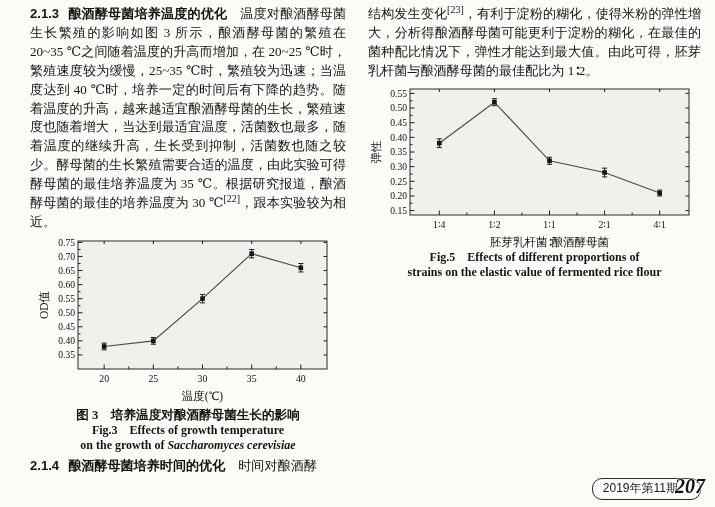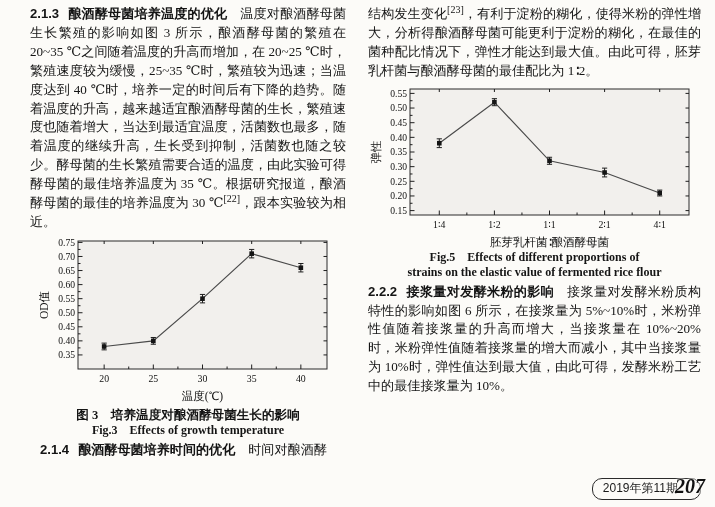--- a/index.html
+++ b/index.html
@@ -39,21 +39,21 @@
     border:1.5px solid #2b2b2b; border-radius:10px;
     padding:1px 22px 2px 10px; background:transparent;
   }
   .footer-page {
     font-family:"Liberation Serif","DejaVu Serif",serif;
     font-weight:bold; font-style:italic; font-size:20px; color:#111;
     margin-left:-26px; position:relative; top:-2px;
     text-shadow:0 0 3px #fcfbf8, 0 0 3px #fcfbf8;
     text-align:center;
   }
-  .mt2{margin-top:2px;} .mt3{margin-top:3px;margin-left:10px;}
+  .mt2{margin-top:2px;} .mt3{margin-top:3px;}
 </style>
 </head>
 <body>
 
 <div class="page">
 
   <div class="col col-left">
     <p class="para"><span class="sec-num">2.1.3</span><span class="sec-title">酿酒酵母菌培养温度的优化</span><span>温度对酿酒酵母菌生长繁殖的影响如图 3 所示，酿酒酵母菌的繁殖在 20~35 ℃之间随着温度的升高而增加，在 20~25 ℃时，繁殖速度较为缓慢，25~35 ℃时，繁殖较为迅速；当温度达到 40 ℃时，培养一定的时间后有下降的趋势。随着温度的升高，越来越适宜酿酒酵母菌的生长，繁殖速度也随着增大，当达到最适宜温度，活菌数也最多，随着温度的继续升高，生长受到抑制，活菌数也随之较少。酵母菌的生长繁殖需要合适的温度，由此实验可得酵母菌的最佳培养温度为 35 ℃。根据研究报道，酿酒酵母菌的最佳的培养温度为 30 ℃</span><sup class="ref">[22]</sup><span>，跟本实验较为相近。</span></p>
 
     <div class="figure-block fig3-block">
@@ -132,20 +132,21 @@
           <rect x="63.845" y="110.19450549450549" width="4.6" height="4.6" fill="#141414"></rect>
           <rect x="113.0225" y="104.56813186813186" width="4.6" height="4.6" fill="#141414"></rect>
           <rect x="162.2" y="62.37032967032965" width="4.6" height="4.6" fill="#141414"></rect>
           <rect x="211.3775" y="17.35934065934067" width="4.6" height="4.6" fill="#141414"></rect>
           <rect x="260.555" y="31.425274725274715" width="4.6" height="4.6" fill="#141414"></rect>
           <text x="164.5" y="166" text-anchor="middle" font-size="11.5" font-family="&quot;Liberation Serif&quot;,serif" fill="#111">温度(℃)</text>
           <text x="0" y="0" text-anchor="middle" font-size="11.5" font-family="&quot;Liberation Serif&quot;,serif" fill="#111" transform="translate(10,71) rotate(-90)">OD值</text>
         </svg>
       <div class="cap-cn">图 3　培养温度对酿酒酵母菌生长的影响</div>
       <div class="cap-en">Fig.3　Effects of growth temperature</div>
+      <div class="cap-en"><span>on the growth of </span><span class="species">Saccharomyces cerevisiae</span></div>
     </div>
 
     <p class="para mt3"><span class="sec-num">2.1.4</span><span class="sec-title">酿酒酵母菌培养时间的优化</span><span>时间对酿酒酵</span></p>
   </div>
 
   <div class="col col-right">
     <p class="para"><span>结构发生变化</span><sup class="ref">[23]</sup><span>，有利于淀粉的糊化，使得米粉的弹性增大，分析得酿酒酵母菌可能更利于淀粉的糊化，在最佳的菌种配比情况下，弹性才能达到最大值。由此可得，胚芽乳杆菌与酿酒酵母菌的最佳配比为 1∶2。</span></p>
 
     <div class="figure-block fig5-block">
       <svg class="chart-svg" width="330" height="168" viewBox="0 0 330 168">
@@ -225,21 +226,20 @@
           <rect x="177.2" y="76.4906976744186" width="4.6" height="4.6" fill="#141414"></rect>
           <rect x="232.3025" y="88.21162790697674" width="4.6" height="4.6" fill="#141414"></rect>
           <rect x="287.405" y="108.72325581395349" width="4.6" height="4.6" fill="#141414"></rect>
           <text x="179.5" y="164" text-anchor="middle" font-size="11.5" font-family="&quot;Liberation Serif&quot;,serif" fill="#111">胚芽乳杆菌∶酿酒酵母菌</text>
           <text x="0" y="0" text-anchor="middle" font-size="11.5" font-family="&quot;Liberation Serif&quot;,serif" fill="#111" transform="translate(10,70) rotate(-90)">弹性</text>
         </svg>
       <div class="cap-en">Fig.5　Effects of different proportions of</div>
       <div class="cap-en">strains on the elastic value of fermented rice flour</div>
     </div>
 
-    <p class="para mt2"><span class="sec-num">2.2.2</span><span class="sec-title">接浆量对发酵米粉的影响</span><span>接浆量对发酵米粉质构特性的影响如图 6 所示，在接浆量为 5%~10%时，米粉弹性值随着接浆量的升高而增大，当接浆量在 10%~20%时，米粉弹性值随着接浆量的增大而减小，其中当接浆量为 10%时，弹性值达到最大值，由此可得，发酵米粉工艺中的最佳接浆量为 10%。</span></p>
 
   </div>
 
   <div class="footer">
     <span class="footer-issue">2019年第11期</span>
     <span class="footer-page">207</span>
   </div>
 
 </div>
 

